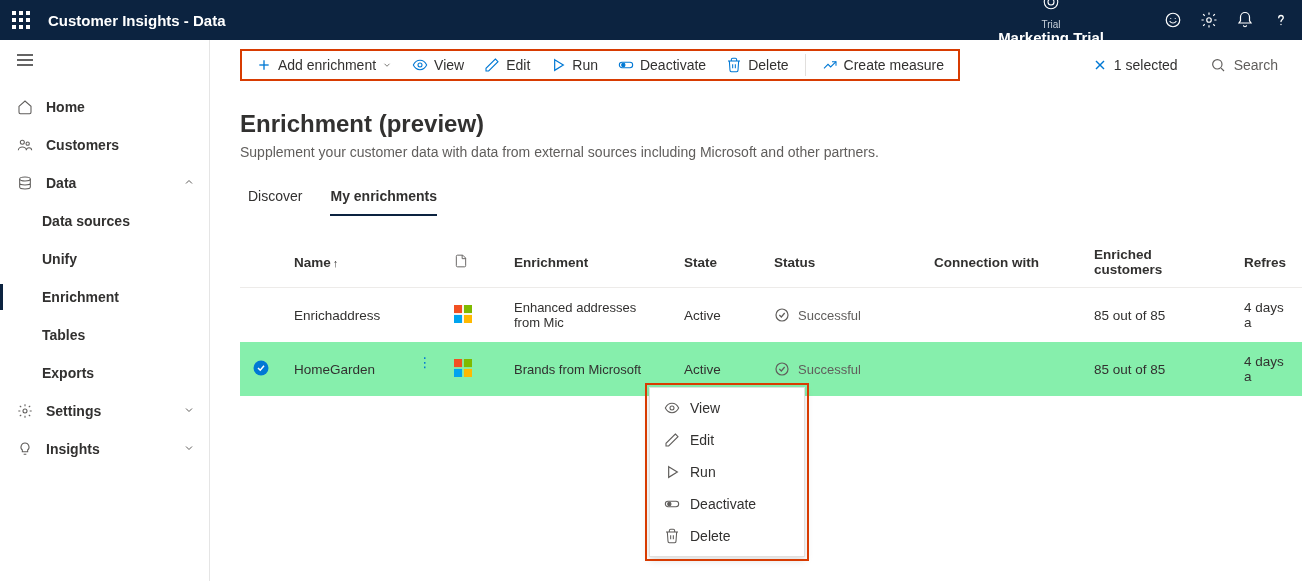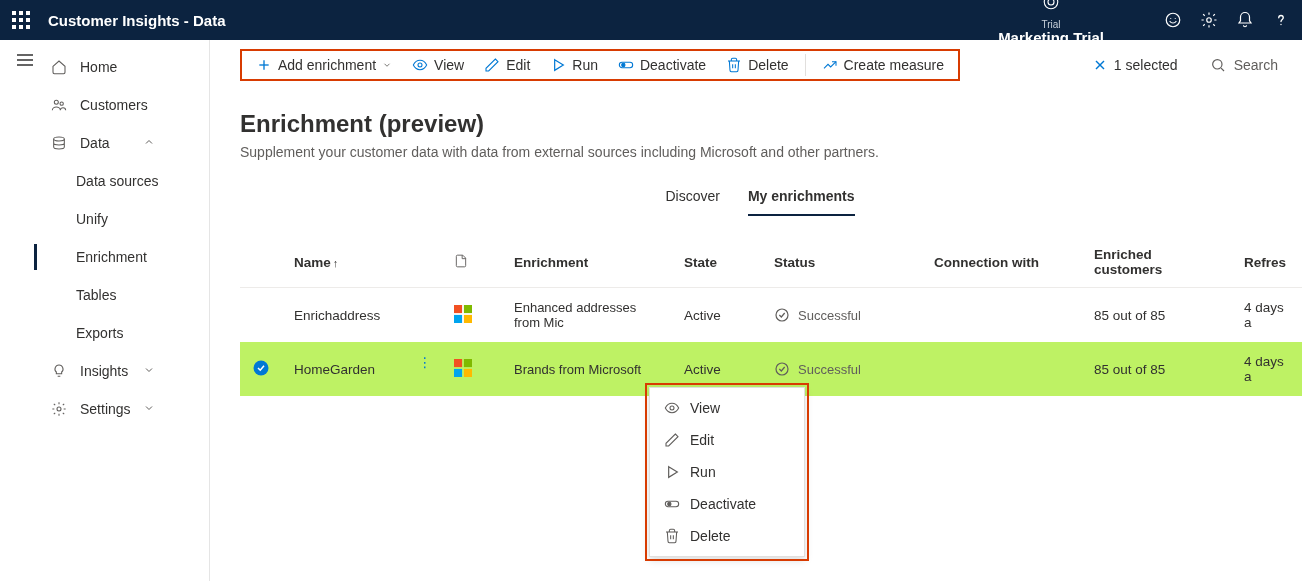--- a/index.html
+++ b/index.html
@@ -30,21 +30,21 @@
     .trial-text { display: flex; flex-direction: column; line-height: 1.1; }
     .trial-label { font-size: 10px; color: #c8d0da; }
     .trial-name { font-size: 15px; font-weight: 600; color: #fff; }
     .header-icons { display: flex; align-items: center; gap: 18px; }
     .header-icon { width: 18px; height: 18px; cursor: pointer; display: flex; align-items: center; justify-content: center; }
     
     
     .body-wrap { display: flex; height: calc(100% - 40px); }
     
     
-    .sidebar { width: 210px; border-right: 1px solid #e5e5e5; display: flex; flex-direction: row; }
+    .sidebar { width: 210px; border-right: 1px solid #e5e5e5; display: flex; flex-direction: column; font-weight: bold; }
     .hamburger-row { height: 40px; display: flex; align-items: center; padding-left: 16px; cursor: pointer; }
     .nav-list { list-style: none; padding-top: 8px; }
     .nav-item { 
       display: flex; align-items: center; height: 38px; 
       padding-left: 16px; cursor: pointer; font-size: 14px; color: #323130;
       gap: 12px;
     }
     .nav-item.sub { padding-left: 42px; }
     .nav-item.active { position: relative; }
     .nav-item.active::before {
@@ -79,33 +79,33 @@
     .toolbar-spacer { flex: 1; }
     .selected-count { display: inline-flex; align-items: center; gap: 6px; padding: 4px 8px; color: #323130; margin-right: 16px; }
     .search-box { display: inline-flex; align-items: center; gap: 8px; padding: 4px 8px; color: #605e5c; }
     
     
     .page-heading { padding: 24px 30px 4px 30px; }
     .page-title { font-size: 24px; font-weight: 600; margin-bottom: 6px; }
     .page-subtitle { font-size: 14px; color: #605e5c; }
     
     
-    .tabs { display: flex; gap: 28px; padding: 18px 30px 0 38px; border-bottom: 1px solid transparent; justify-content: center; }
+    .tabs { display: flex; gap: 28px; padding: 18px 30px 0 38px; border-bottom: 1px solid transparent; }
     .tab { padding: 6px 0 10px 0; cursor: pointer; font-size: 14px; color: #323130; }
     .tab.active { font-weight: 600; border-bottom: 2px solid #0c2340; color: #323130; }
     
     
     .table-wrap { margin: 20px 0 0 30px; }
     .table { width: 100%; border-collapse: collapse; font-size: 13.5px; }
     .table th { 
       text-align: left; font-weight: 600; padding: 10px 12px; 
       color: #323130; border-bottom: 1px solid #edebe9;
     }
     .table td { padding: 12px 12px; color: #323130; vertical-align: middle; }
-    .table tr.row-selected { background: #bef264; }
+    .table tr.row-selected { background: #86efac; }
     .check-cell { width: 40px; text-align: center; }
     .sort-arrow { font-size: 11px; margin-left: 2px; }
     .enrich-type { color: #605e5c; font-size: 13px; }
     .status-cell { display: flex; align-items: center; gap: 8px; color: #605e5c; font-size: 13px; }
     .ms-logo { width: 18px; height: 18px; display: inline-block; }
     .row-menu-btn { cursor: pointer; color: #0078d4; padding: 2px 6px; }
     
     
     .context-menu {
       position: absolute; top: 347px; left: 439px; width: 156px;
@@ -225,36 +225,36 @@
         </li>
       <li class="nav-item sub">
           <span>Tables</span>
         </li>
       <li class="nav-item sub">
           <span>Exports</span>
         </li>
       <li class="nav-item">
         <span class="nav-icon">
             <svg width="16" height="16" viewBox="0 0 24 24" fill="none" stroke="#605e5c" stroke-width="1.6">
-              <path d="M12 3a6 6 0 00-4 10.5V16h8v-2.5A6 6 0 0012 3zM10 20h4"></path>
-            </svg>
-          </span>
-        <span>Insights</span>
+              <circle cx="12" cy="12" r="3"></circle>
+              <path d="M12 2v3M12 19v3M4.2 4.2l2.1 2.1M17.7 17.7l2.1 2.1M2 12h3M19 12h3M4.2 19.8l2.1-2.1M17.7 6.3l2.1-2.1"></path>
+            </svg>
+          </span>
+        <span>Settings</span>
         <span class="nav-chevron"><svg width="12" height="12" viewBox="0 0 24 24" fill="none" stroke="#605e5c" stroke-width="2">
               <polyline points="6 9 12 15 18 9"></polyline>
             </svg></span>
       </li>
       <li class="nav-item">
         <span class="nav-icon">
             <svg width="16" height="16" viewBox="0 0 24 24" fill="none" stroke="#605e5c" stroke-width="1.6">
-              <circle cx="12" cy="12" r="3"></circle>
-              <path d="M12 2v3M12 19v3M4.2 4.2l2.1 2.1M17.7 17.7l2.1 2.1M2 12h3M19 12h3M4.2 19.8l2.1-2.1M17.7 6.3l2.1-2.1"></path>
-            </svg>
-          </span>
-        <span>Settings</span>
+              <path d="M12 3a6 6 0 00-4 10.5V16h8v-2.5A6 6 0 0012 3zM10 20h4"></path>
+            </svg>
+          </span>
+        <span>Insights</span>
         <span class="nav-chevron"><svg width="12" height="12" viewBox="0 0 24 24" fill="none" stroke="#605e5c" stroke-width="2">
               <polyline points="6 9 12 15 18 9"></polyline>
             </svg></span>
       </li>
     </ul>
   </div>
 
   <div class="content">
 
     <div class="toolbar">

